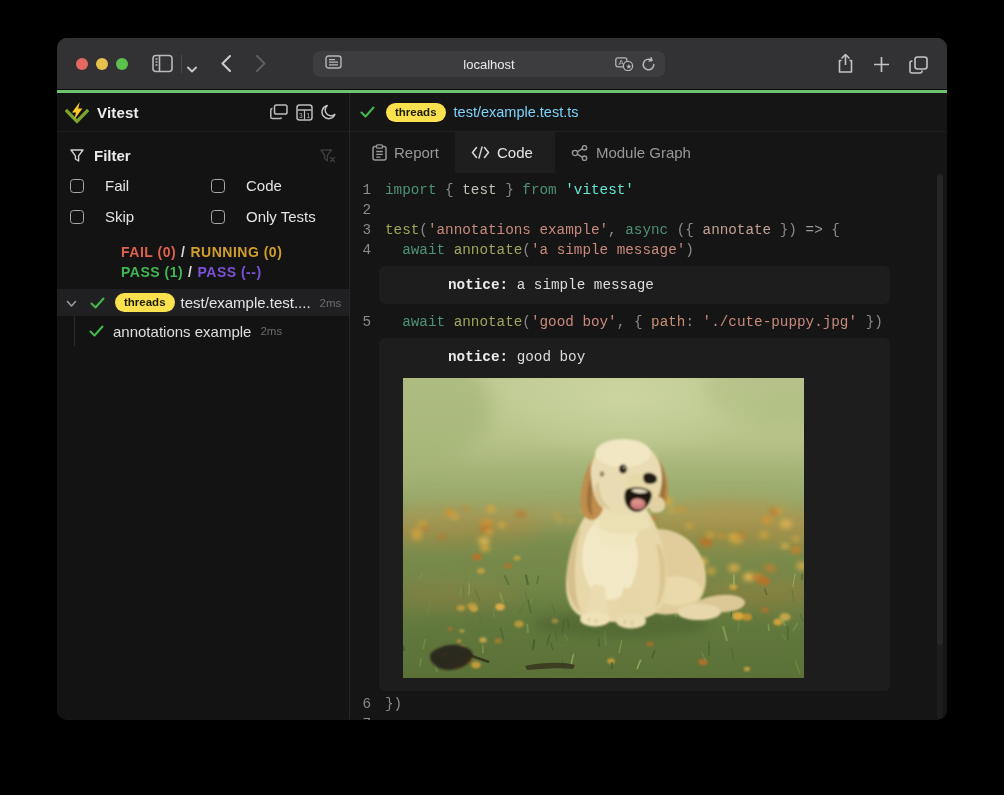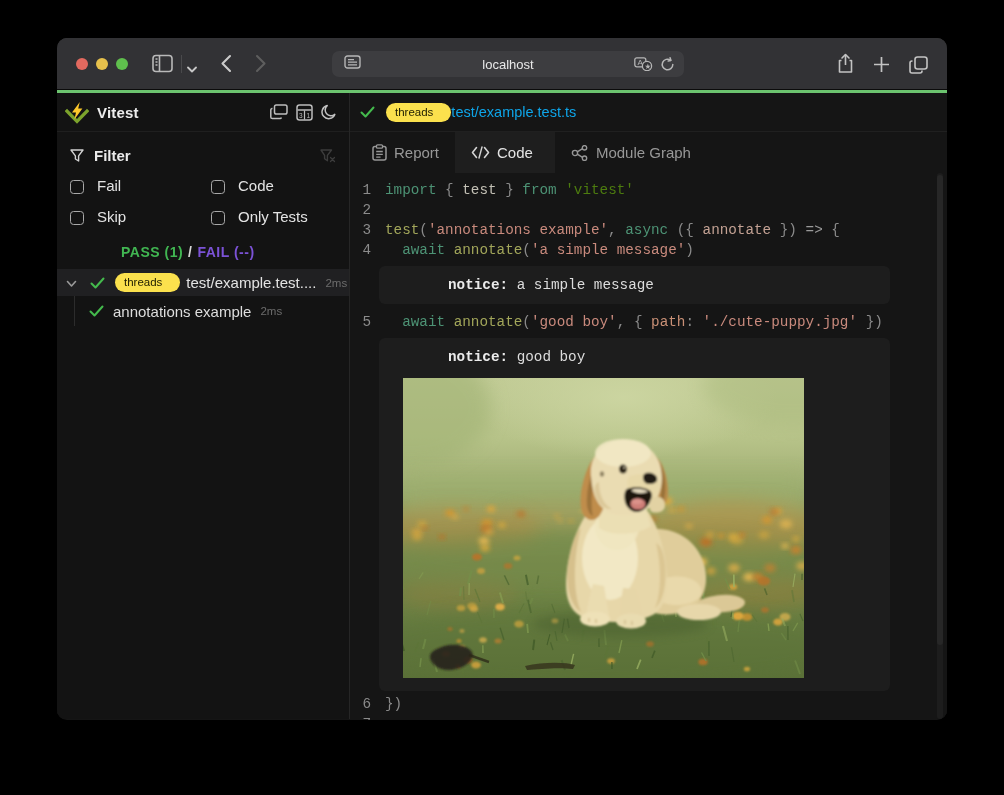--- a/index.html
+++ b/index.html
@@ -11,29 +11,29 @@
 .main { position:relative; width:597px; background:#151515; flex:none; }
 .shead { height:39px; border-bottom:1px solid #1f1f1f; display:flex; align-items:center; padding:0 12px 0 8px; }
 .shead .title { font-size:15px; font-weight:700; color:#ececec; margin-left:8px; letter-spacing:0.2px; }
 .ssearch { height:38px; border-bottom:1px solid #1f1f1f; display:flex; align-items:center; padding:0 13px; }
 .ssearch .ph { color:#6f6f6f; font-size:14px; margin-left:11px; }
 .grow { flex:1; }
 .sfilter { padding:15px 13px 0 13px; }
 .ftitle { display:flex; align-items:center; }
 .ftitle .t { font-size:15px; font-weight:700; color:#eaeaea; margin-left:10px; }
 .fgrid { margin-top:13px; display:grid; grid-template-columns:141px 1fr; row-gap:14px; }
-.cb { display:flex; align-items:flex-end; }
+.cb { display:flex; align-items:center;gap:8px; }
 .cb .box { width:14px; height:14px; border:1.5px solid #a9a9a9; border-radius:3.5px; flex:none; }
 .cb .lb { font-size:15px; color:#e3e3e3; margin-left:13px; }
 .summary { margin-top:17px; padding-left:64px; font-size:14px; font-weight:700; line-height:20px; white-space:nowrap; letter-spacing:0.5px; }
 .trees { margin-top:7px; }
 .trow { height:27px; display:flex; align-items:center; font-size:15px; }
 .trow1 { background:#202022; }
 .trow2 { height:30px; }
-.pill { background:#fbe14d; color:#1d1d00; font-size:11.5px; font-weight:400; border-radius:9.5px; padding:3px 18px 3px 9px; line-height:13px; }
+.pill { background:#fbe14d; color:#1d1d00; font-size:11.5px; font-weight:700; border-radius:9.5px; padding:3px 9px 3px 9px; line-height:13px; }
 .ms { color:#6c6c6c; font-size:11.5px; }
 .mhead { height:39px; border-bottom:1px solid #202020; display:flex; align-items:center; padding-left:10px; }
 .mtabs { height:41px; display:flex; align-items:stretch; font-size:15px; padding-left:6px; }
 .mtab { display:flex; align-items:center; padding:0 16px; color:#989898; }
 .mtab svg { margin-right:7px; }
 .mtab.active { background:#1e1e1e; color:#e4e4e4; }
 .mtab.dim { color:#5c5c5c; }
 .code { position:relative; font-family:"Liberation Mono",monospace; font-size:14.3px; line-height:20px; padding-top:7px; color:#bdbdbd; height:452px; }
 .cl { display:flex; height:20px; white-space:pre; }
 .cl .ln { width:21px; text-align:right; color:#8b8b8b; flex:none; }
@@ -59,21 +59,21 @@
     <div style="position:absolute;left:124px;top:17px;width:1px;height:18px;background:#4a4a4c"></div>
     <div style="position:absolute;left:130px;top:21px"><svg width="10" height="7" viewBox="0 0 10 7">
           <path d="M1 1.5 L5 5.5 L9 1.5" fill="none" stroke="#c7c7c7" stroke-width="1.8" stroke-linecap="round" stroke-linejoin="round"></path>
         </svg></div>
     <div style="position:absolute;left:163px;top:16px"><svg width="12" height="19" viewBox="0 0 12 19">
           <path d="M10 2 L2.5 9.5 L10 17" fill="none" stroke="#cbcbcb" stroke-width="2.1" stroke-linecap="round" stroke-linejoin="round"></path>
         </svg></div>
     <div style="position:absolute;left:198px;top:16px"><svg width="12" height="19" viewBox="0 0 12 19">
           <path d="M2 2 L9.5 9.5 L2 17" fill="none" stroke="#5e5e5e" stroke-width="2.1" stroke-linecap="round" stroke-linejoin="round"></path>
         </svg></div>
-    <div style="position:absolute;left:275px;top:13px;width:352px;height:26px;background:#3d3d40;border-radius:7px;display:flex;align-items:center;justify-content:space-between">
+    <div style="position:absolute;left:256px;top:13px;width:352px;height:26px;background:#3d3d40;border-radius:7px;display:flex;align-items:center;justify-content:space-between">
       <div style="margin-left:12px"><svg width="17" height="14" viewBox="0 0 17 14">
             <rect x="1" y="1" width="15" height="12" rx="2.5" fill="none" stroke="#b6b6b6" stroke-width="1.4"></rect>
             <line x1="4" y1="4.6" x2="10" y2="4.6" stroke="#b6b6b6" stroke-width="1.3"></line>
             <line x1="4" y1="7.2" x2="13" y2="7.2" stroke="#b6b6b6" stroke-width="1.3"></line>
             <line x1="4" y1="9.8" x2="13" y2="9.8" stroke="#b6b6b6" stroke-width="1.3"></line>
           </svg></div>
       <div style="position:absolute;left:0;right:0;text-align:center;color:#e9e9e9;font-size:13px">localhost</div>
       <div style="margin-left:auto;display:flex;align-items:center">
           <svg width="19" height="14" viewBox="0 0 19 14">
             <rect x="0.8" y="0.8" width="11" height="9" rx="2" fill="none" stroke="#b6b6b6" stroke-width="1.3"></rect>
@@ -155,21 +155,22 @@
               <div class="box"></div>
               <div class="lb">Skip</div>
             </div>
           <div class="cb">
               <div class="box"></div>
               <div class="lb">Only Tests</div>
             </div>
         </div>
       </div>
       <div class="summary">
-        <div><span style="color:#41b652">PASS (1)</span><span style="color:#d8d8d8;padding:0 5px">/</span><span style="color:#7b52d6">FAIL (--)</span></div>
+        <div><span style="color:#e0604f">FAIL (0)</span><span style="color:#d8d8d8;padding:0 5px">/</span><span style="color:#d29e2b">RUNNING (0)</span></div>
+        <div><span style="color:#41b652">PASS (1)</span><span style="color:#d8d8d8;padding:0 5px">/</span><span style="color:#7b52d6">PASS (--)</span></div>
       </div>
       <div class="trees">
         <div class="trow trow1">
           <div style="margin-left:9px"><svg width="11" height="8" viewBox="0 0 11 8">
                 <path d="M1.5 1.5 L5.5 6 L9.5 1.5" fill="none" stroke="#9a9a9a" stroke-width="1.6" stroke-linecap="round" stroke-linejoin="round"></path>
               </svg></div>
           <div style="margin-left:13px;display:flex">
               <svg width="15" height="12" viewBox="0 0 15 12">
                 <path d="M1.5 6.5 L5.5 10.5 L13.5 1.5" fill="none" stroke="#44ba4d" stroke-width="2" stroke-linecap="round" stroke-linejoin="round"></path>
               </svg>
@@ -189,21 +190,21 @@
           <div class="ms" style="margin-left:9px">2ms</div>
         </div>
       </div>
     </div>
     <div class="main">
       <div class="mhead">
         <svg width="15" height="12" viewBox="0 0 15 12">
             <path d="M1.5 6.5 L5.5 10.5 L13.5 1.5" fill="none" stroke="#44ba4d" stroke-width="2" stroke-linecap="round" stroke-linejoin="round"></path>
           </svg>
         <div class="pill" style="margin-left:11px">threads</div>
-        <div style="font-size:14.5px;color:#0ea5e9">test/example.test.ts</div>
+        <div style="margin-left:8px;font-size:14.5px;color:#7dd3fc">test/example.test.ts</div>
       </div>
       <div class="mtabs">
         <div class="mtab"><svg width="15" height="17" viewBox="0 0 15 17">
               <rect x="1" y="2.5" width="13" height="13.5" rx="2" fill="none" stroke="#979797" stroke-width="1.5"></rect>
               <rect x="4.5" y="0.8" width="6" height="3.4" rx="1" fill="#151515" stroke="#979797" stroke-width="1.3"></rect>
               <line x1="4.2" y1="7.5" x2="10.8" y2="7.5" stroke="#979797" stroke-width="1.3"></line>
               <line x1="4.2" y1="10.3" x2="10.8" y2="10.3" stroke="#979797" stroke-width="1.3"></line>
               <line x1="4.2" y1="13.1" x2="8.5" y2="13.1" stroke="#979797" stroke-width="1.3"></line>
             </svg>Report</div>
         <div class="mtab active" style="padding-right:22px"><svg width="19" height="13" viewBox="0 0 19 13">
@@ -213,21 +214,21 @@
             </svg>Code</div>
         <div class="mtab"><svg width="18" height="16" viewBox="0 0 18 16">
               <circle cx="4" cy="8" r="2.6" fill="none" stroke="#979797" stroke-width="1.4"></circle>
               <circle cx="13.5" cy="2.8" r="2.2" fill="none" stroke="#979797" stroke-width="1.4"></circle>
               <circle cx="13.5" cy="13.2" r="2.2" fill="none" stroke="#979797" stroke-width="1.4"></circle>
               <line x1="6.3" y1="6.8" x2="11.5" y2="3.6" stroke="#979797" stroke-width="1.4"></line>
               <line x1="6.3" y1="9.2" x2="11.5" y2="12.4" stroke="#979797" stroke-width="1.4"></line>
             </svg>Module Graph</div>
       </div>
       <div class="code">
-        <div class="cl"><div class="ln">1</div><div class="ct"><span style="color:#4d9375">import</span><span style="color:#8a8a8a"> { </span><span style="color:#c3c0b5">test</span><span style="color:#8a8a8a"> } </span><span style="color:#4d9375">from</span> <span style="color:#4d7c0f">'vitest'</span></div></div>
+        <div class="cl"><div class="ln">1</div><div class="ct"><span style="color:#4d9375">import</span><span style="color:#8a8a8a"> { </span><span style="color:#c3c0b5">test</span><span style="color:#8a8a8a"> } </span><span style="color:#4d9375">from</span> <span style="color:#5eead4">'vitest'</span></div></div>
         <div class="cl"><div class="ln">2</div><div class="ct"></div></div>
         <div class="cl"><div class="ln">3</div><div class="ct"><span style="color:#a2a65a">test</span><span style="color:#8a8a8a">(</span><span style="color:#c98a7d">'annotations example'</span><span style="color:#8a8a8a">,</span> <span style="color:#4d9375">async</span> <span style="color:#8a8a8a">({</span> <span style="color:#c4a294">annotate</span> <span style="color:#8a8a8a">})</span> <span style="color:#9a9a9a">=&gt;</span><span style="color:#8a8a8a"> {</span></div></div>
         <div class="cl"><div class="ln">4</div><div class="ct">  <span style="color:#4d9375">await</span> <span style="color:#a2a65a">annotate</span><span style="color:#8a8a8a">(</span><span style="color:#c98a7d">'a simple message'</span><span style="color:#8a8a8a">)</span></div></div>
         <div class="ann">
             <div class="nt"><b>notice:</b> a simple message</div>
           </div>
         <div class="cl"><div class="ln">5</div><div class="ct">  <span style="color:#4d9375">await</span> <span style="color:#a2a65a">annotate</span><span style="color:#8a8a8a">(</span><span style="color:#c98a7d">'good boy'</span><span style="color:#8a8a8a">,</span> <span style="color:#8a8a8a">{</span> <span style="color:#c99076">path</span><span style="color:#8a8a8a">:</span> <span style="color:#c98a7d">'./cute-puppy.jpg'</span> <span style="color:#8a8a8a">}</span><span style="color:#8a8a8a">)</span></div></div>
         <div class="ann" style="margin-bottom:3px;padding-bottom:13px">
             <div class="nt"><b>notice:</b> good boy</div>
           <div class="photo">

